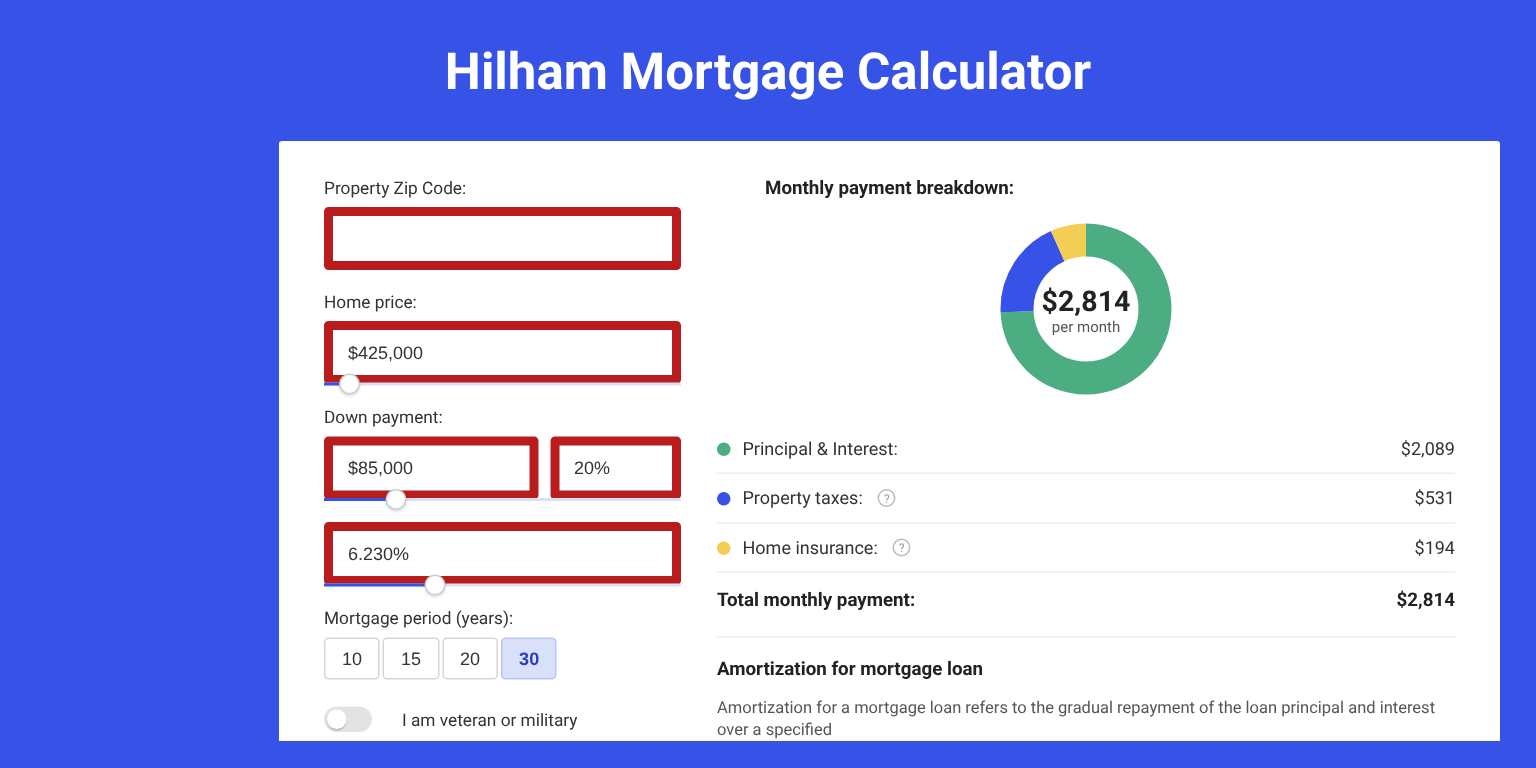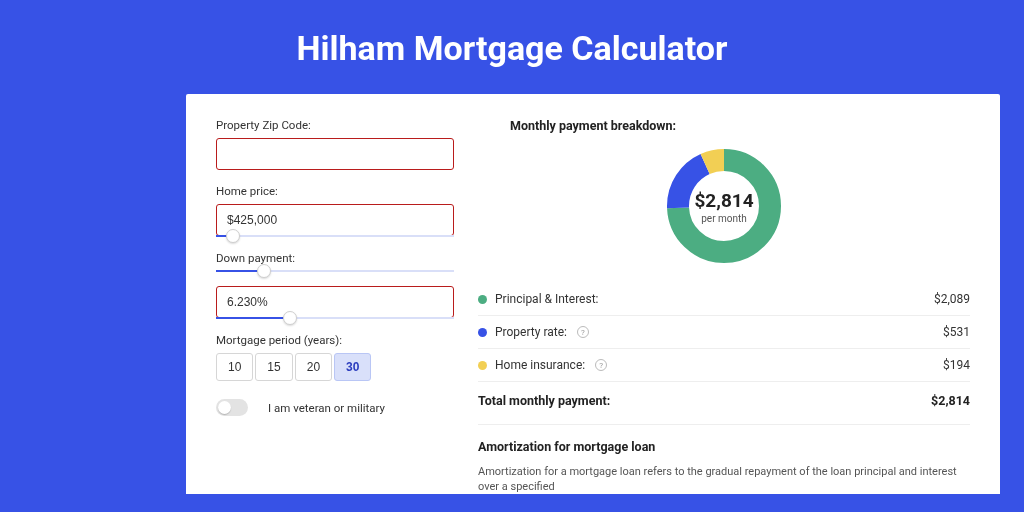--- a/index.html
+++ b/index.html
@@ -42,21 +42,21 @@
     font-size: 11.5px;
     color: #333;
     margin-bottom: 6px;
     display: block;
   }
   .field {
     margin-bottom: 14px;
   }
   .input {
     width: 100%;
-    border: 1px solid #b91c1c;
+    border: 6px solid #b91c1c;
     border-radius: 3px;
     padding: 8px 10px;
     font-size: 12px;
     color: #333;
     background: #fff;
   }
   .row {
     display: flex;
     gap: 8px;
   }
@@ -212,20 +212,24 @@
       <label class="label">Home price:</label>
       <input class="input" value="$425,000" style="">
       <div class="slider-track">
         <div class="slider-fill" id="price-fill" style="width: 7%;"></div>
         <div class="slider-thumb" id="price-thumb" style="left: calc(7% - 7px);"></div>
       </div>
     </div>
 
     <div class="field">
       <label class="label">Down payment:</label>
+      <div class="row">
+        <input class="input" value="$85,000" style="">
+        <input class="input" value="20%" style="">
+      </div>
       <div class="slider-track">
         <div class="slider-fill" id="down-fill" style="width: 20%;"></div>
         <div class="slider-thumb" id="down-thumb" style="left: calc(20% - 7px);"></div>
       </div>
     </div>
 
     <div class="field">
       <input class="input" value="6.230%" style="">
       <div class="slider-track">
         <div class="slider-fill" id="rate-fill" style="width: 31%;"></div>
@@ -273,21 +277,21 @@
           <div class="legend-row">
             <div class="legend-left">
               <span class="dot" style="background: rgb(76, 173, 130);"></span>
               <span>Principal &amp; Interest:</span>
             </div>
             <span>$2,089</span>
           </div>
           <div class="legend-row">
             <div class="legend-left">
               <span class="dot" style="background: rgb(55, 82, 230);"></span>
-              <span>Property rate:</span>
+              <span>Property taxes:</span>
               <span class="info-icon">?</span>
             </div>
             <span>$531</span>
           </div>
           <div class="legend-row">
             <div class="legend-left">
               <span class="dot" style="background: rgb(242, 207, 84);"></span>
               <span>Home insurance:</span>
               <span class="info-icon">?</span>
             </div>

